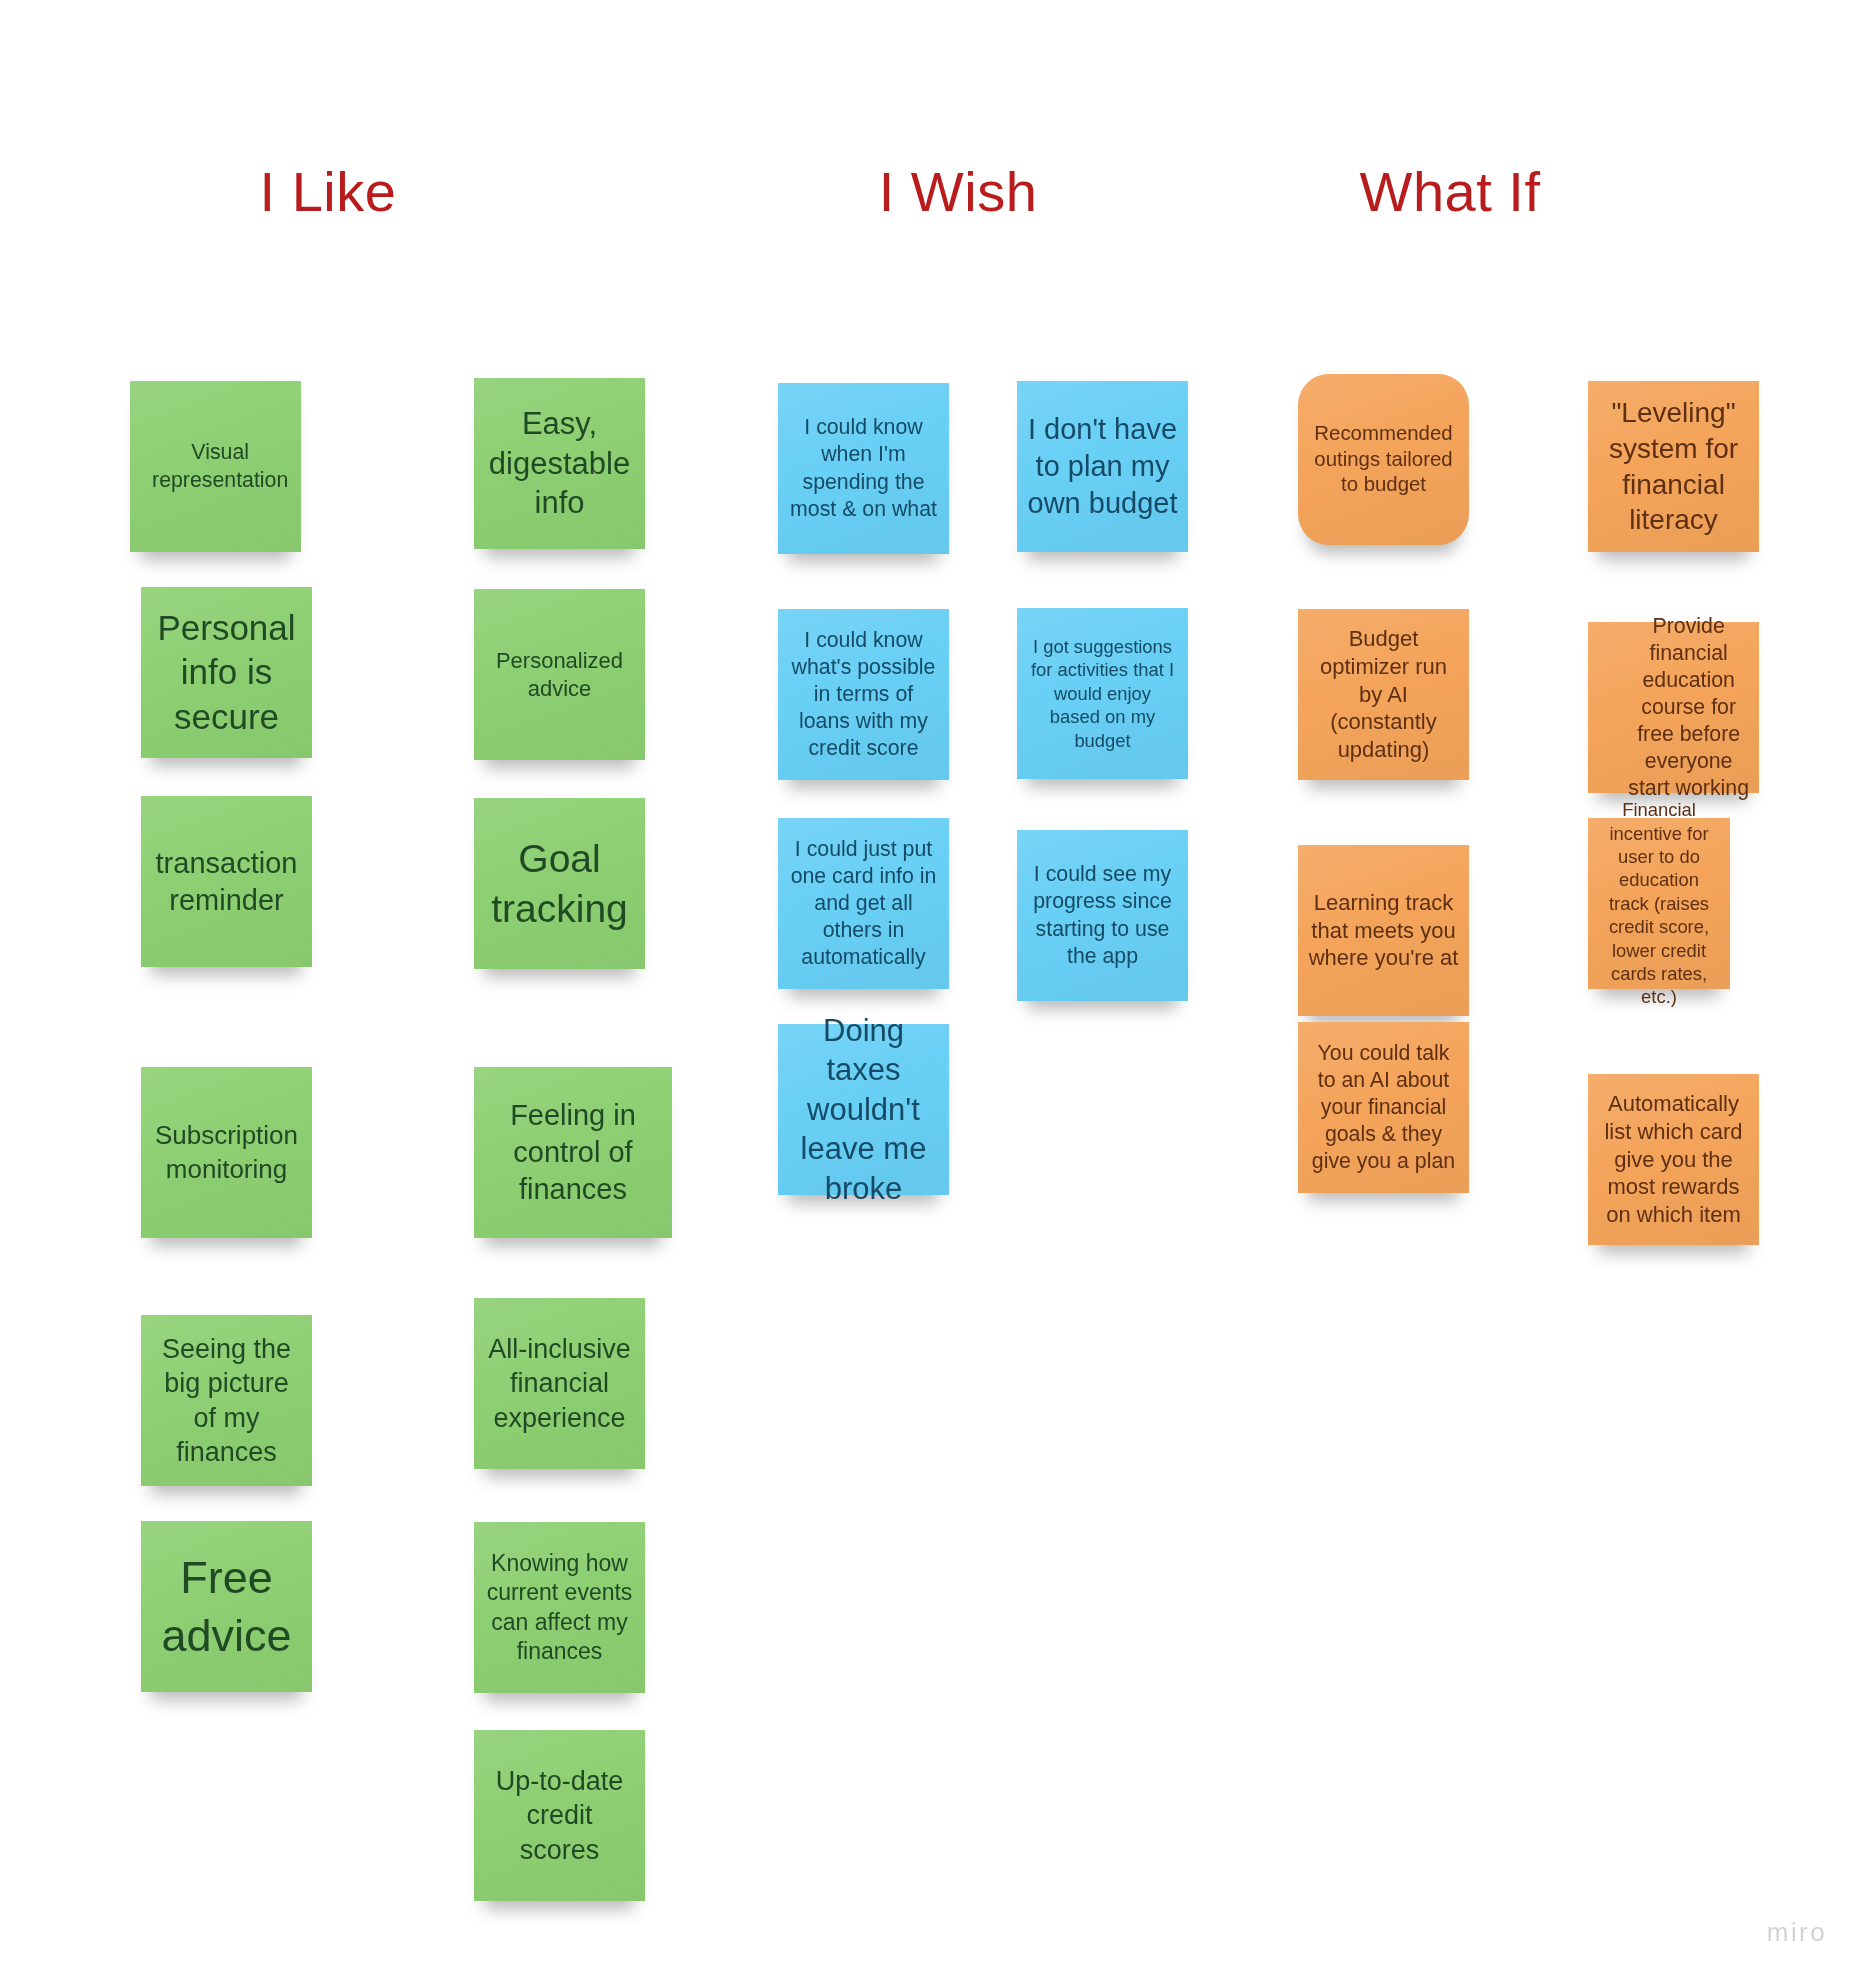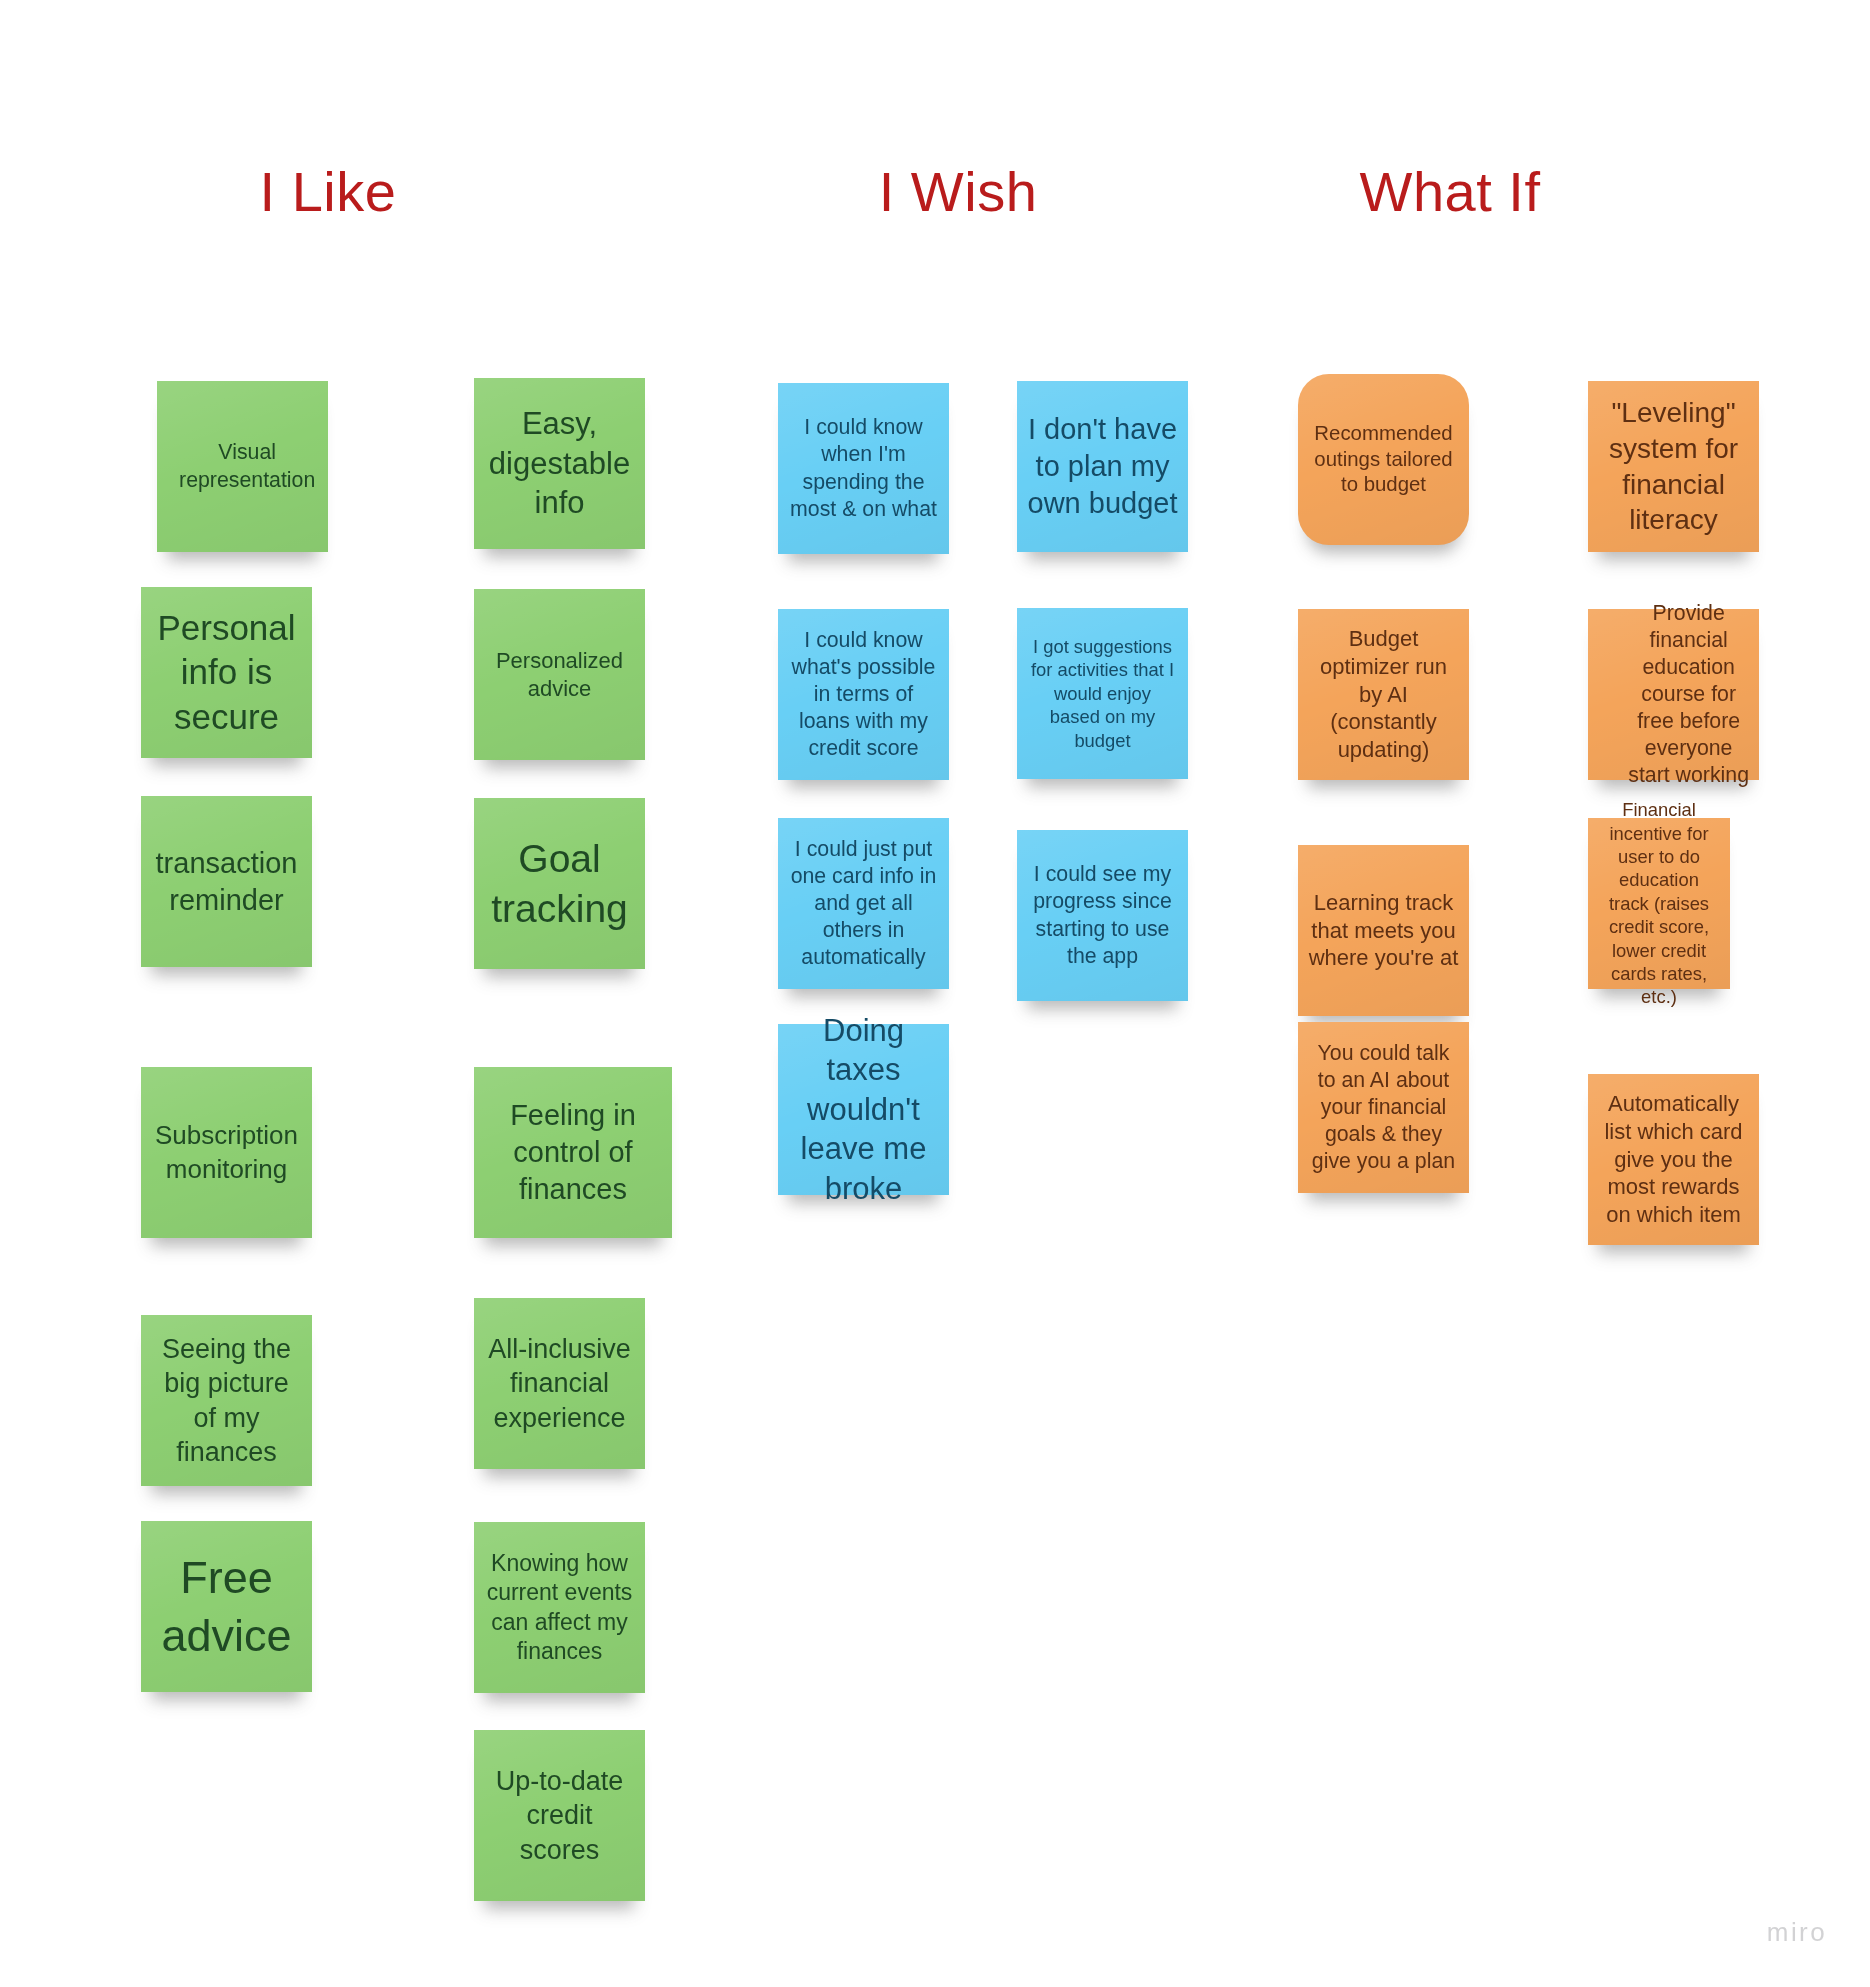--- a/index.html
+++ b/index.html
@@ -67,21 +67,21 @@
 
 <div class="board">
 
   <div class="col-header" id="hdr-like">I Like</div>
 
   <div class="col-header" id="hdr-wish">I Wish</div>
 
   <div class="col-header" id="hdr-what">What If</div>
 
   <div id="notes-layer">
-      <div class="note" style="left: 157px; top: 381px; width: 171px; height: 171px; background-color: rgb(141, 207, 114); color: rgb(31, 74, 36); font-size: 21.3px; padding-left: 19px;">
+      <div class="note" style="left: 130px; top: 381px; width: 171px; height: 171px; background-color: rgb(141, 207, 114); color: rgb(31, 74, 36); font-size: 21.3px; padding-left: 19px;">
         <span class="note-text">Visual representation</span>
       </div>
       <div class="note" style="left: 141px; top: 587px; width: 171px; height: 171px; background-color: rgb(141, 207, 114); color: rgb(31, 74, 36); font-size: 35px;">
         <span class="note-text">Personal info is secure</span>
       </div>
       <div class="note" style="left: 141px; top: 796px; width: 171px; height: 171px; background-color: rgb(141, 207, 114); color: rgb(31, 74, 36); font-size: 29px;">
         <span class="note-text">transaction reminder</span>
       </div>
       <div class="note" style="left: 141px; top: 1067px; width: 171px; height: 171px; background-color: rgb(141, 207, 114); color: rgb(31, 74, 36); font-size: 26px;">
         <span class="note-text">Subscription monitoring</span>
@@ -142,21 +142,21 @@
       </div>
       <div class="note" style="left: 1298px; top: 817px; width: 171px; height: 171px; background-color: rgb(244, 164, 90); color: rgb(94, 47, 18); font-size: 22px; margin-top: 28px;">
         <span class="note-text">Learning track that meets you where you're at</span>
       </div>
       <div class="note" style="left: 1298px; top: 1022px; width: 171px; height: 171px; background-color: rgb(244, 164, 90); color: rgb(94, 47, 18); font-size: 21.3px;">
         <span class="note-text">You could talk to an AI about your financial goals &amp; they give you a plan</span>
       </div>
       <div class="note" style="left: 1588px; top: 381px; width: 171px; height: 171px; background-color: rgb(244, 164, 90); color: rgb(94, 47, 18); font-size: 28px;">
         <span class="note-text">"Leveling" system for financial literacy</span>
       </div>
-      <div class="note" style="left: 1588px; top: 609px; width: 171px; height: 171px; background-color: rgb(244, 164, 90); color: rgb(94, 47, 18); font-size: 21.3px; padding-left: 40px;">
+      <div class="note" style="left: 1588px; top: 622px; width: 171px; height: 171px; background-color: rgb(244, 164, 90); color: rgb(94, 47, 18); font-size: 21.3px; padding-left: 40px;">
         <span class="note-text">Provide financial education course for free before everyone start working</span>
       </div>
       <div class="note" style="left: 1588px; top: 818px; width: 142px; height: 171px; background-color: rgb(244, 164, 90); color: rgb(94, 47, 18); font-size: 18.4px;">
         <span class="note-text">Financial incentive for user to do education track (raises credit score, lower credit cards rates, etc.)</span>
       </div>
       <div class="note" style="left: 1588px; top: 1074px; width: 171px; height: 171px; background-color: rgb(244, 164, 90); color: rgb(94, 47, 18); font-size: 22px;">
         <span class="note-text">Automatically list which card give you the most rewards on which item</span>
       </div>
     </div>
 

